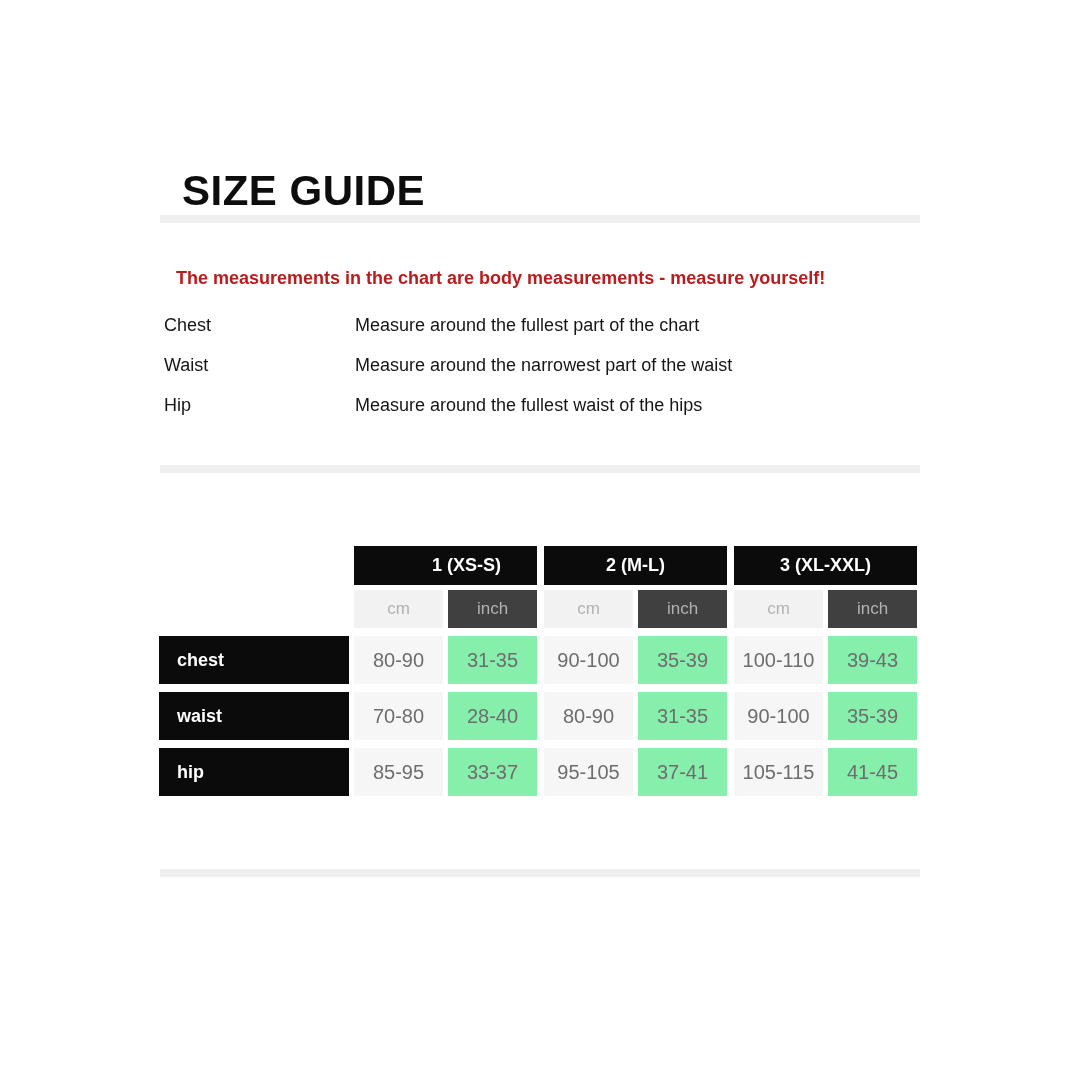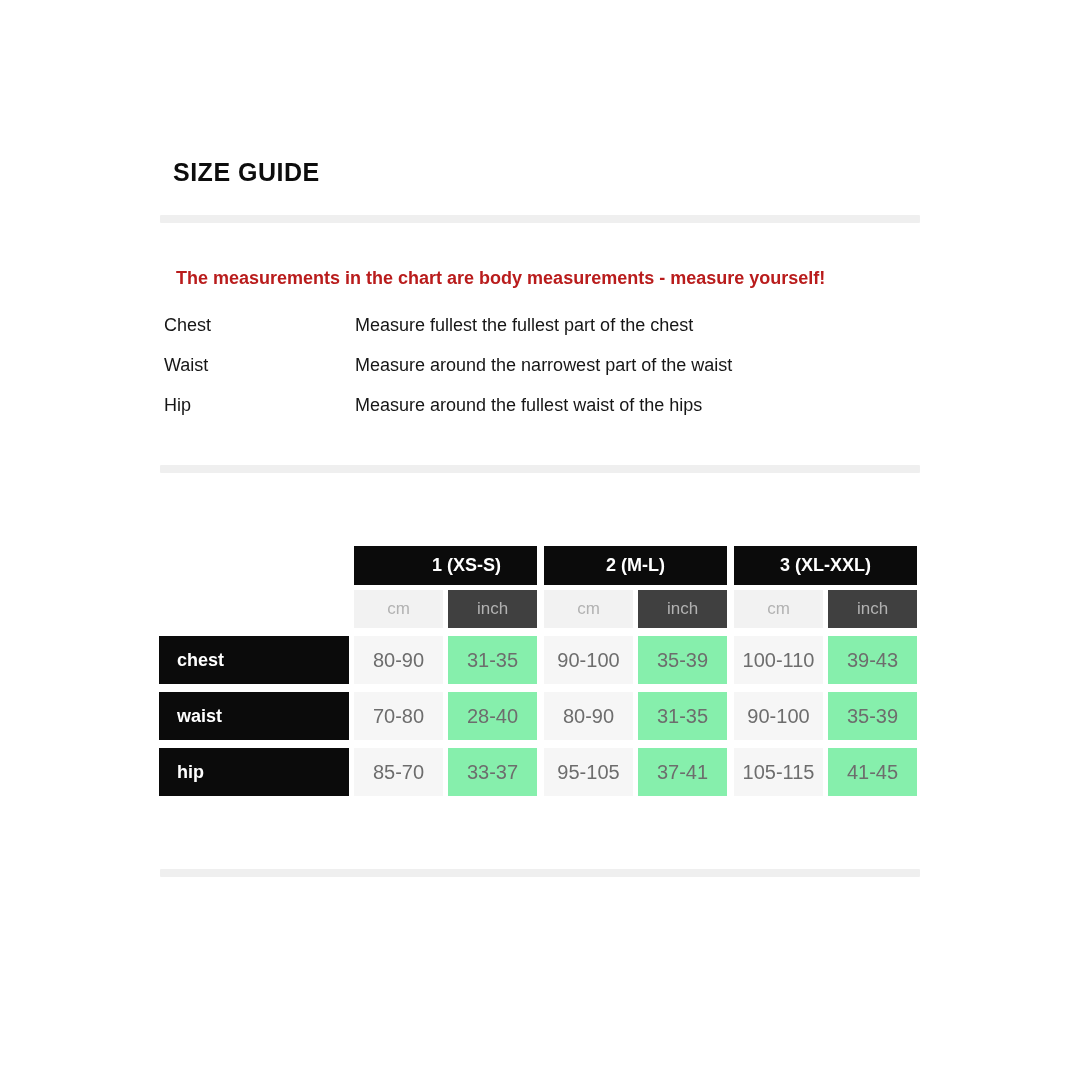--- a/index.html
+++ b/index.html
@@ -4,22 +4,22 @@
 <style>
   html,body{margin:0;padding:0;background:#ffffff;}
   body{
     width:1080px;height:1080px;position:relative;overflow:hidden;
     font-family:"Liberation Sans","DejaVu Sans",sans-serif;
     color:#141414;
   }
   .canvas{position:absolute;left:0;top:0;width:1080px;height:1080px;background:#ffffff;}
 
   .page-title{
-    position:absolute;left:167px;top:152px;margin:6px;
-    font-size:25px;font-weight:700;letter-spacing:0.5px;color:#0d0d0d;
+    position:absolute;left:167px;top:152px;margin:15px;
+    font-size:42px;font-weight:700;letter-spacing:0.5px;color:#0d0d0d;
     line-height:1.15;
   }
 
   .divider{position:absolute;left:160px;width:760px;height:8px;background:#efefef;border-radius:1px;}
   .divider-1{top:215px;}
   .divider-2{top:465px;}
   .divider-3{top:869px;}
 
   .intro{
     position:absolute;left:176px;top:268px;margin:0;
@@ -86,21 +86,21 @@
 <div class="canvas">
 
   <h1 class="page-title">SIZE GUIDE</h1>
 
   <div class="divider divider-1"></div>
 
   <p class="intro">The measurements in the chart are body measurements - measure yourself!</p>
 
   <div class="def-row def-row-1">
     <span class="def-term">Chest</span>
-    <span class="def-desc">Measure fullest the fullest part of the chest</span>
+    <span class="def-desc">Measure around the fullest part of the chart</span>
   </div>
   <div class="def-row def-row-2">
     <span class="def-term">Waist</span>
     <span class="def-desc">Measure around the narrowest part of the waist</span>
   </div>
   <div class="def-row def-row-3">
     <span class="def-term">Hip</span>
     <span class="def-desc">Measure around the fullest waist of the hips</span>
   </div>
 
@@ -129,21 +129,21 @@
 
     <div class="row-label row-b">waist</div>
     <div class="value-cell value-cm   row-b col-1">70-80</div>
     <div class="value-cell value-inch row-b col-2">28-40</div>
     <div class="value-cell value-cm   row-b col-3">80-90</div>
     <div class="value-cell value-inch row-b col-4">31-35</div>
     <div class="value-cell value-cm   row-b col-5">90-100</div>
     <div class="value-cell value-inch row-b col-6">35-39</div>
 
     <div class="row-label row-c">hip</div>
-    <div class="value-cell value-cm   row-c col-1">85-70</div>
+    <div class="value-cell value-cm   row-c col-1">85-95</div>
     <div class="value-cell value-inch row-c col-2">33-37</div>
     <div class="value-cell value-cm   row-c col-3">95-105</div>
     <div class="value-cell value-inch row-c col-4">37-41</div>
     <div class="value-cell value-cm   row-c col-5">105-115</div>
     <div class="value-cell value-inch row-c col-6">41-45</div>
 
   </div>
 
   <div class="divider divider-3"></div>
 

